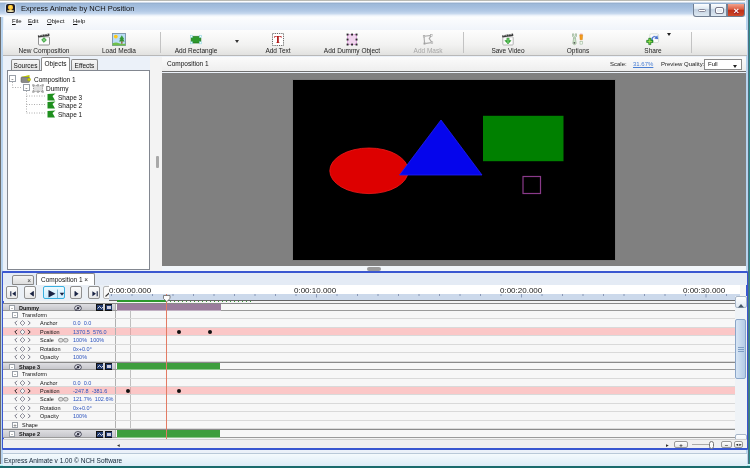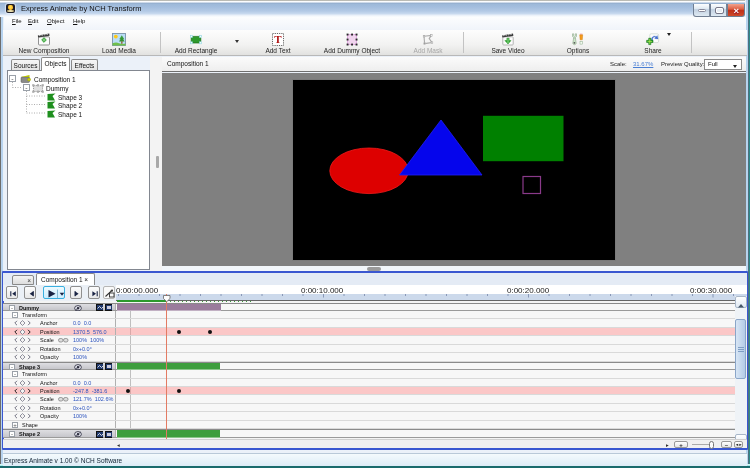--- a/index.html
+++ b/index.html
@@ -48,21 +48,21 @@
 #pq-dd{left:704px;top:59px;width:38px;height:11px;background:#fff;border:1px solid #8a8a8a;font-size:6px;line-height:9px;padding-left:3px;color:#111}
 #pq-dd:after{content:"";position:absolute;right:4px;top:4.5px;border:2.5px solid transparent;border-top:3.5px solid #222}
 
 #tlpanel{left:2px;top:271px;width:746px;height:179px;border:2px solid #3a57d0;border-radius:1px;background:#f4f4f4}
 #tltabs{left:3px;top:273px;width:744px;height:12px;background:#e4ebf5}
 #tl-tab1{position:absolute;left:9px;top:2px;width:22px;height:10px;border:1px solid #8a8a8a;background:linear-gradient(#f4f4f4,#ddd);border-radius:2px 2px 0 0;font-size:6.5px;text-align:right;padding-right:2px;color:#333;line-height:9px}
 #tl-tab2{position:absolute;left:33px;top:0px;width:59px;height:12px;border:1px solid #8a8a8a;border-bottom:none;background:#fff;border-radius:2px 2px 0 0;font-size:6.5px;text-align:left;padding-left:4px;color:#111;line-height:11px}
 #transport{left:3px;top:285px;width:113px;height:16px;background:#ebf0f6}
 .pbtn{position:absolute;top:1px;width:12px;height:13px;border:1px solid #8f8f8f;border-radius:2px;background:linear-gradient(#fcfcfc,#e8e8e8)}
 .pbtn svg{position:absolute;left:0;top:0}
-#ruler{left:116px;top:285px;width:631px;height:16px;background:#fff}
+#ruler{left:109px;top:285px;width:631px;height:16px;background:#fff}
 #rticks{position:absolute;left:0;top:9px;width:631px;height:6px;background:#ccd9eb}
 #ruler .rl{position:absolute;top:0.5px;font-size:8px;color:#1a1a1a;white-space:nowrap}
 #greenline{left:117px;top:300px;width:49px;height:1.5px;background:#2c9a2c}
 #greendots{left:166px;top:300.5px;width:85px;height:1px;background:repeating-linear-gradient(90deg,#3a9a3a 0 1.5px,transparent 1.5px 4px)}
 .row{position:absolute;left:3px;width:733px;height:8.45px;border-bottom:1px solid #d9d9d9;background:linear-gradient(90deg,transparent 0 127.5px,#bfbfbf 127.5px 128.5px,transparent 128.5px),#f7f7f7}
 .row.hdr{background:linear-gradient(90deg,transparent 0 127.5px,#bfbfbf 127.5px 128.5px,transparent 128.5px),#f7f7f7;border-top:1px solid #8a8a8a;border-bottom:1px solid #9a9a9a}
 .row.pink{background:linear-gradient(90deg,transparent 0 127.5px,#d8a8a8 127.5px 128.5px,transparent 128.5px),#fbc7c7}
 .row .hd{position:absolute;left:0;top:0;bottom:0;width:113px;border-right:1px solid #b0b0b0}
 .row .nm{position:absolute;font-size:5.5px;color:#111;top:1px}
 .row .val{position:absolute;left:70px;font-size:5.5px;color:#2a52be;top:1px;white-space:nowrap}
@@ -77,21 +77,21 @@
 #botscroll{left:3px;top:439px;width:744px;height:9px;background:#f0f0f0;border-top:1px solid #d0d0d0}
 .zbtn{position:absolute;top:1px;height:7px;border:1px solid #999;border-radius:2px;background:linear-gradient(#fff,#e4e4e4);font-size:6px;line-height:6px;text-align:center;color:#333}
 #statusbar{left:3px;top:453px;width:744px;height:13px;background:linear-gradient(#f4fafd,#dcecf7);border-top:1px solid #b9c9d8;font-size:6.5px;color:#123;line-height:13px;padding-left:1px}
 </style></head>
 <body>
 <div class="abs" id="titlebar"></div>
 <div class="abs" id="title-ico">
     <i></i>
     <b></b>
   </div>
-<div class="abs" id="title-txt">Express Animate by NCH Transform</div>
+<div class="abs" id="title-txt">Express Animate by NCH Position</div>
 <div class="abs wbtn" id="btn-min">
     <i></i>
   </div>
 <div class="abs wbtn" id="btn-max">
     <i></i>
   </div>
 <div class="abs wbtn" id="btn-cls">
     <i>×</i>
   </div>
 <div class="abs" id="lborder"></div>

